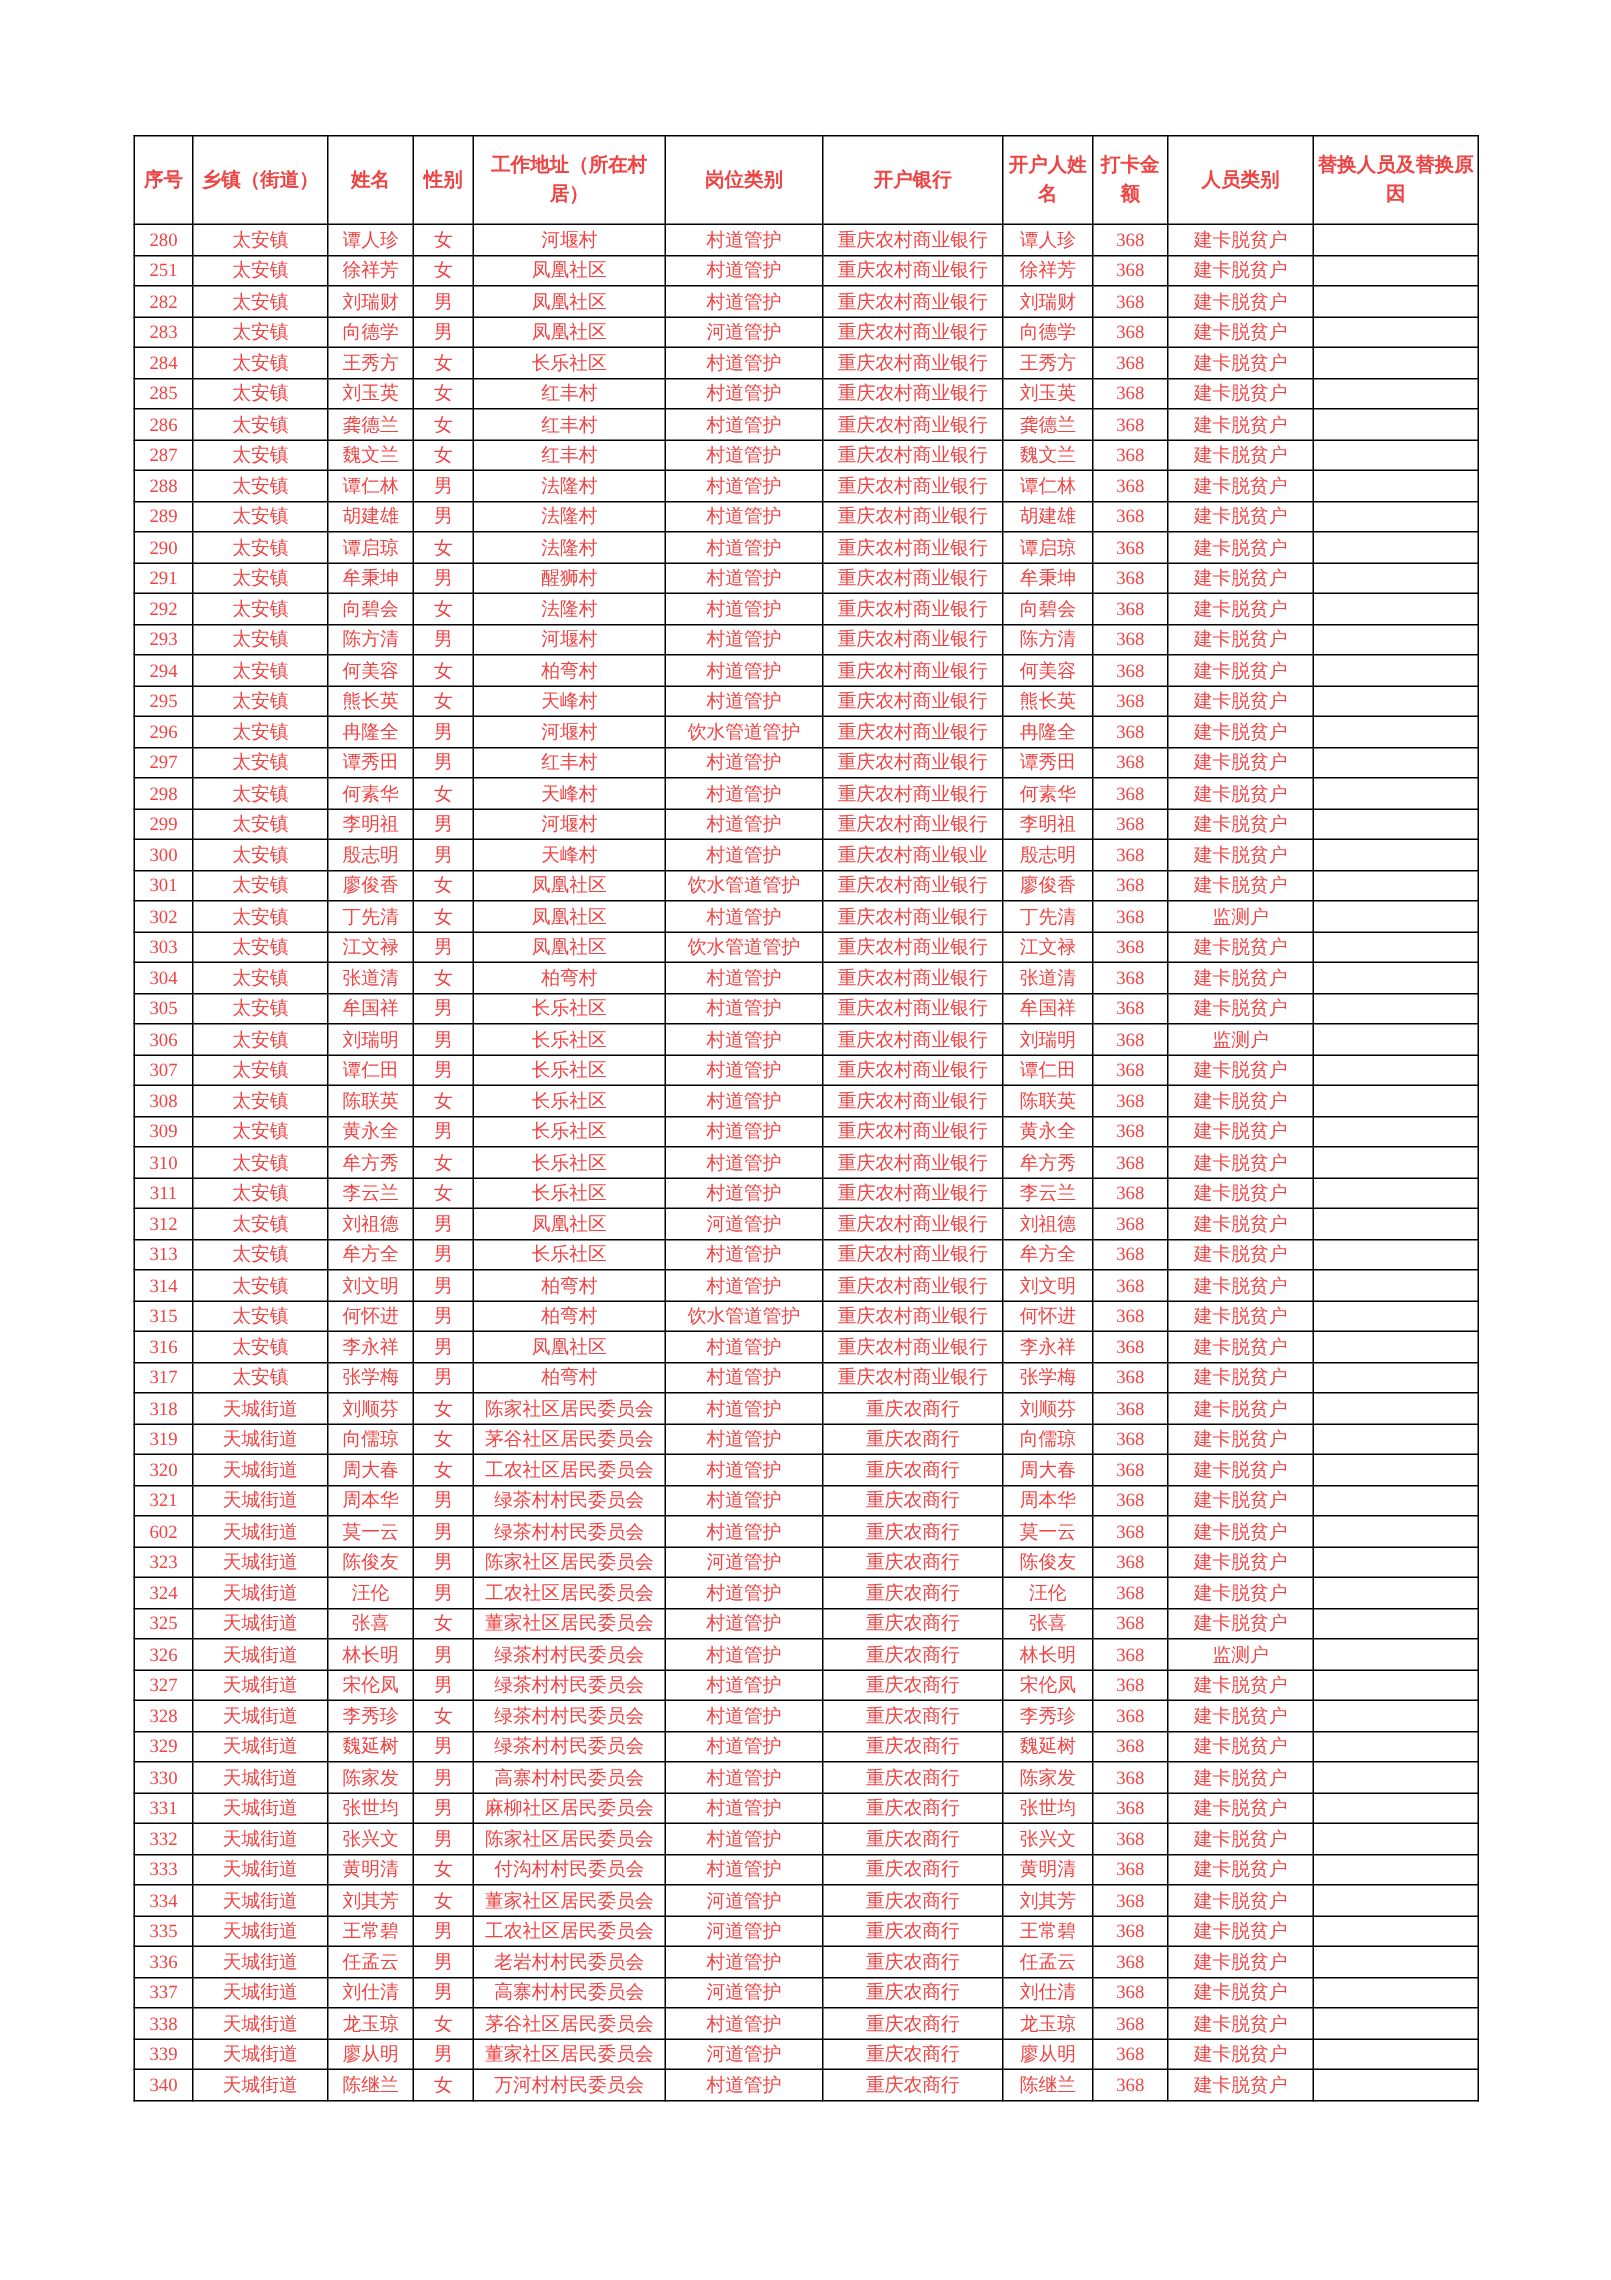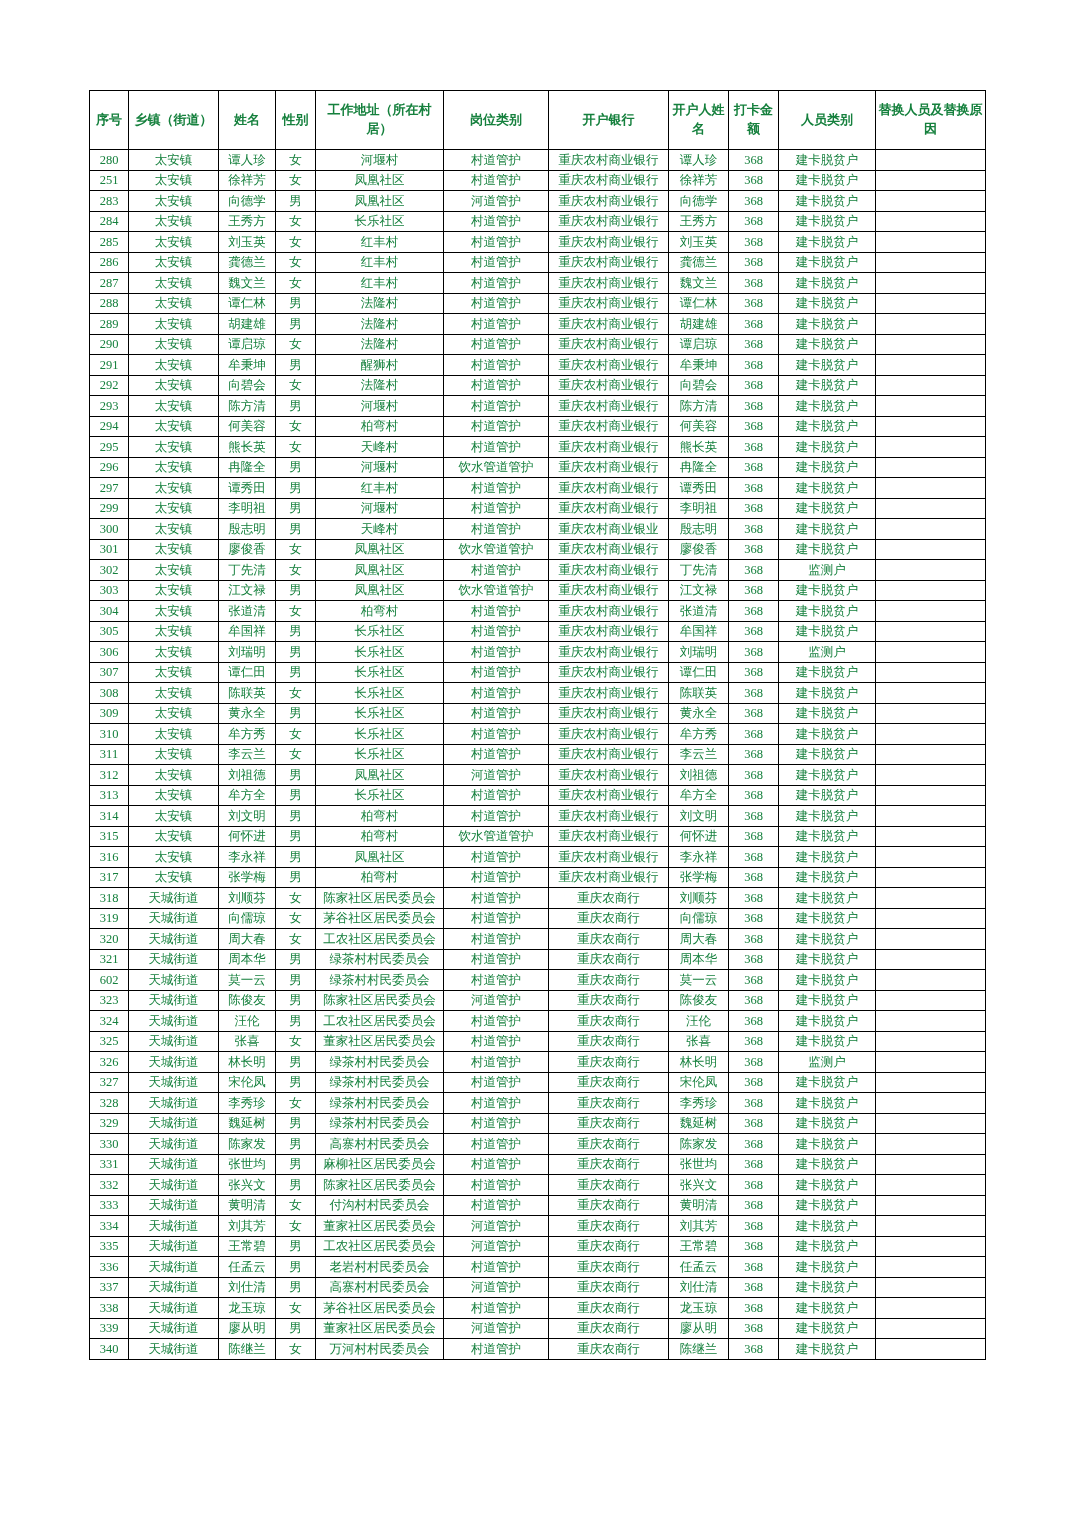--- a/index.html
+++ b/index.html
@@ -19,21 +19,21 @@
   .doc-table-wrap {
     position: absolute;
     left: 89px;
     top: 90px;
   }
   table.doc-table {
     border-collapse: collapse;
     table-layout: fixed;
     width: 896px;
     font-family: "Liberation Serif", "DejaVu Serif", serif;
-    color: #15803d;
+    color: #ef4444;
   }
   table.doc-table th,
   table.doc-table td {
     border: 1px solid #000000;
     text-align: center;
     vertical-align: middle;
     padding: 0 1px;
     overflow: hidden;
     white-space: nowrap;
   }
@@ -106,20 +106,33 @@
             <td>女</td>
             <td>凤凰社区</td>
             <td>村道管护</td>
             <td>重庆农村商业银行</td>
             <td>徐祥芳</td>
             <td>368</td>
             <td>建卡脱贫户</td>
             <td></td>
           </tr>
           <tr>
+            <td>282</td>
+            <td>太安镇</td>
+            <td>刘瑞财</td>
+            <td>男</td>
+            <td>凤凰社区</td>
+            <td>村道管护</td>
+            <td>重庆农村商业银行</td>
+            <td>刘瑞财</td>
+            <td>368</td>
+            <td>建卡脱贫户</td>
+            <td></td>
+          </tr>
+          <tr>
             <td>283</td>
             <td>太安镇</td>
             <td>向德学</td>
             <td>男</td>
             <td>凤凰社区</td>
             <td>河道管护</td>
             <td>重庆农村商业银行</td>
             <td>向德学</td>
             <td>368</td>
             <td>建卡脱贫户</td>
@@ -296,20 +309,33 @@
           </tr>
           <tr>
             <td>297</td>
             <td>太安镇</td>
             <td>谭秀田</td>
             <td>男</td>
             <td>红丰村</td>
             <td>村道管护</td>
             <td>重庆农村商业银行</td>
             <td>谭秀田</td>
+            <td>368</td>
+            <td>建卡脱贫户</td>
+            <td></td>
+          </tr>
+          <tr>
+            <td>298</td>
+            <td>太安镇</td>
+            <td>何素华</td>
+            <td>女</td>
+            <td>天峰村</td>
+            <td>村道管护</td>
+            <td>重庆农村商业银行</td>
+            <td>何素华</td>
             <td>368</td>
             <td>建卡脱贫户</td>
             <td></td>
           </tr>
           <tr>
             <td>299</td>
             <td>太安镇</td>
             <td>李明祖</td>
             <td>男</td>
             <td>河堰村</td>

